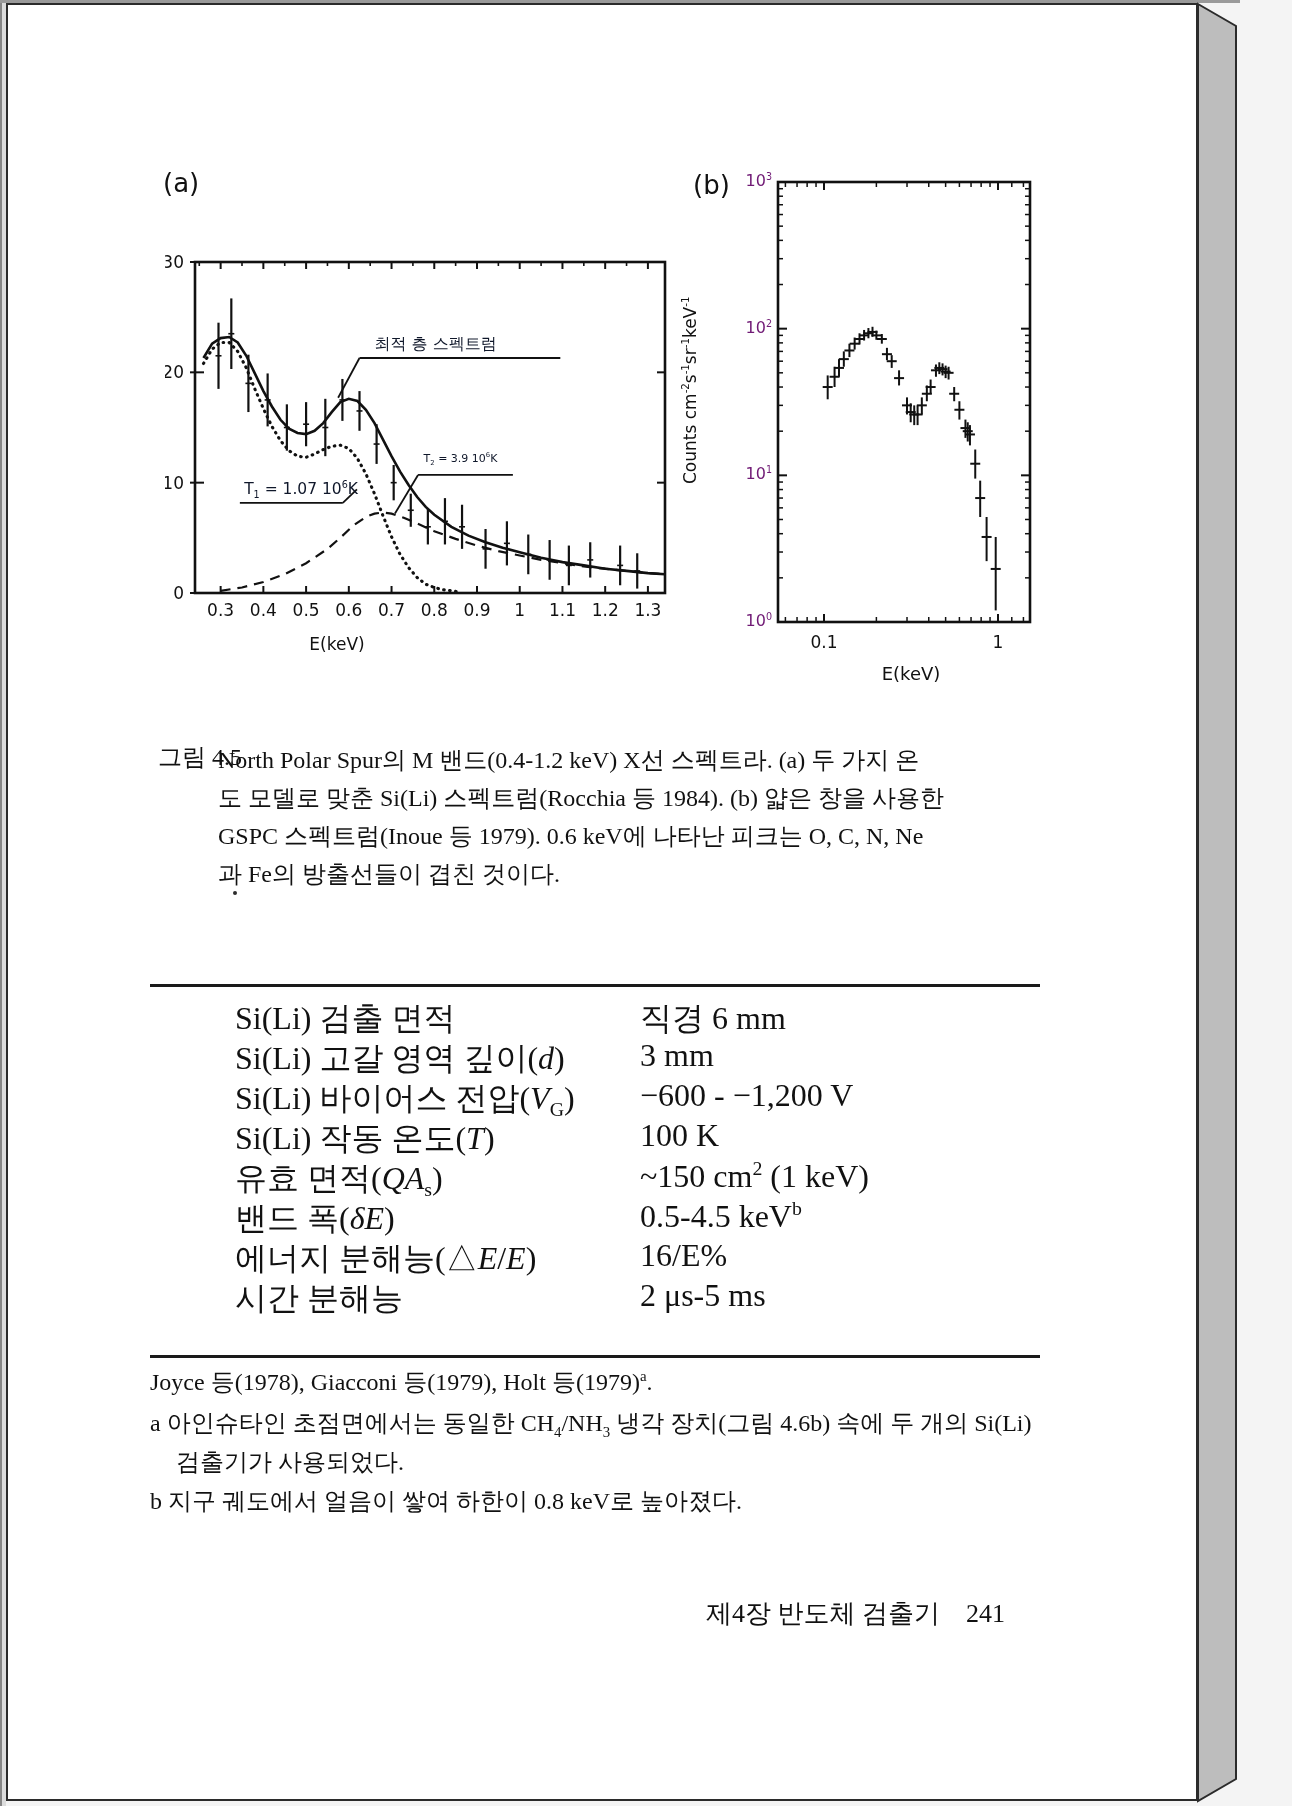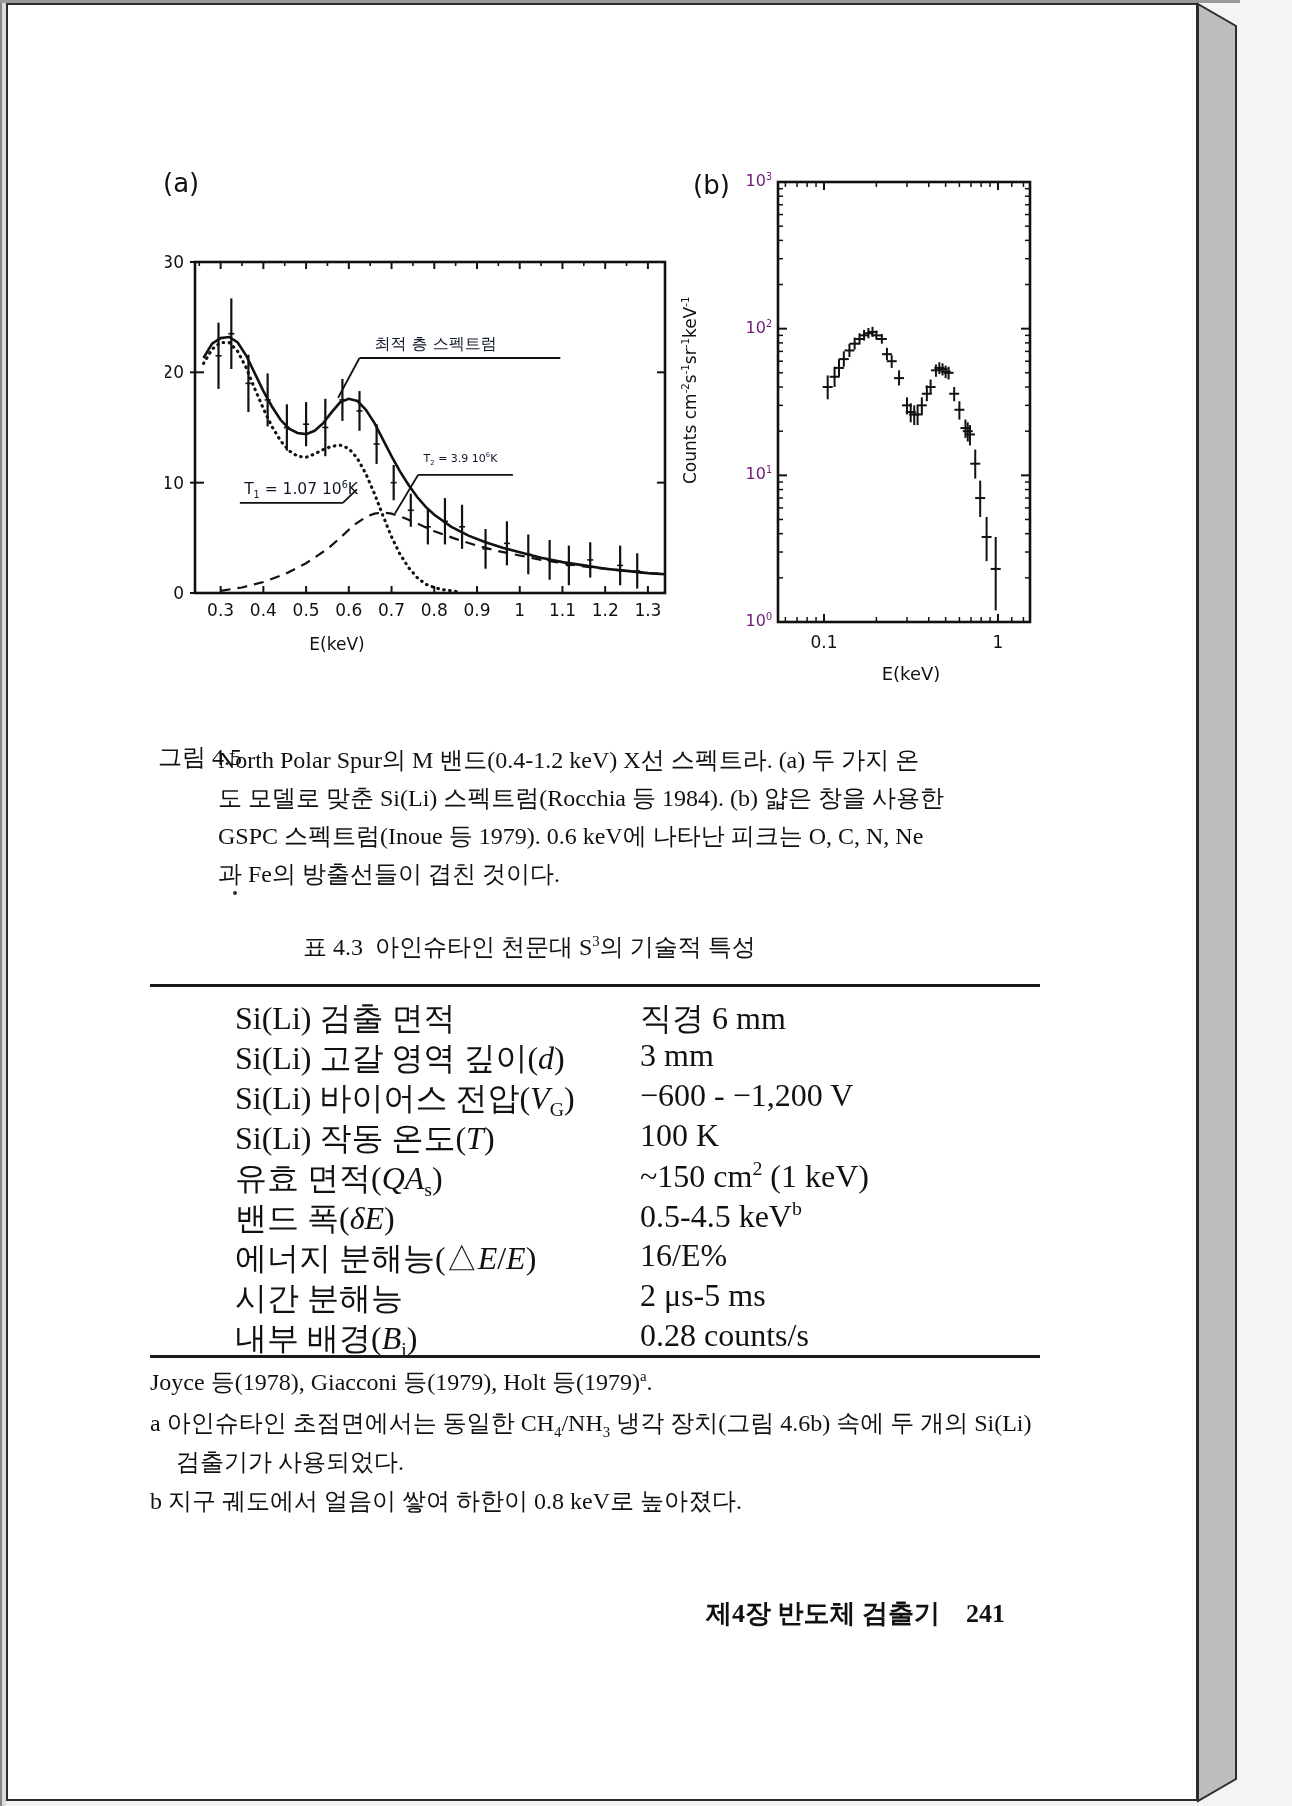--- a/index.html
+++ b/index.html
@@ -43,21 +43,21 @@
   .table-row sup,.table-row sub{font-size:0.62em;}
 
   .source-line{position:absolute;left:150px;top:1366px;font-size:24px;white-space:nowrap;}
   .source-line sup{font-size:0.62em;}
   #footnotes{position:absolute;left:150px;top:1404px;width:900px;}
   .fn-line{font-size:24px;line-height:39px;height:39px;white-space:nowrap;}
   .fn-line sub,.fn-line sup{font-size:0.62em;}
   .fn-cont{padding-left:26px;}
 
   .footer{position:absolute;left:605px;top:1596px;width:400px;text-align:right;
-          font-size:26px;font-weight:bold;white-space:nowrap;}
+          font-size:26px;font-weight:normal;white-space:nowrap;}
   .footer .pagenum{margin-left:26px;}
   .speck{position:absolute;left:233px;top:891px;width:4px;height:4px;background:#2c2c2c;
          border-radius:50%;}
 </style>
 </head>
 <body>
 
 <div class="stage">
   <div class="spine"></div>
   <div class="topline"></div>
@@ -352,21 +352,20 @@
   <div class="caption-tag">그림 4.5</div>
   <div class="caption-body" id="captionBody">
       <div class="caption-line">North Polar Spur의 M 밴드(0.4-1.2 keV) X선 스펙트라. (a) 두 가지 온</div>
       <div class="caption-line">도 모델로 맞춘 Si(Li) 스펙트럼(Rocchia 등 1984). (b) 얇은 창을 사용한</div>
       <div class="caption-line">GSPC 스펙트럼(Inoue 등 1979). 0.6 keV에 나타난 피크는 O, C, N, Ne</div>
       <div class="caption-line">과 Fe의 방출선들이 겹친 것이다.</div>
     </div>
 
   <div class="speck"></div>
 
-  <div class="table-title">표 4.3&nbsp;&nbsp;아인슈타인 천문대 S<sup>3</sup>의 기술적 특성</div>
   <div class="rule rule-top"></div>
   <div class="table-rows" id="tableRows">
       <div class="table-row">
         <span class="lbl">Si(Li) 검출 면적</span>
         <span class="val">직경 6 mm</span>
       </div>
       <div class="table-row">
         <span class="lbl">Si(Li) 고갈 영역 깊이(<i>d</i>)</span>
         <span class="val">3 mm</span>
       </div>
@@ -386,24 +385,20 @@
         <span class="lbl">밴드 폭(<i>δE</i>)</span>
         <span class="val">0.5-4.5 keV<sup>b</sup></span>
       </div>
       <div class="table-row">
         <span class="lbl">에너지 분해능(△<i>E</i>/<i>E</i>)</span>
         <span class="val">16/E%</span>
       </div>
       <div class="table-row">
         <span class="lbl">시간 분해능</span>
         <span class="val">2 μs-5 ms</span>
-      </div>
-      <div class="table-row">
-        <span class="lbl">내부 배경(<i>B</i><sub>i</sub>)</span>
-        <span class="val">0.28 counts/s</span>
       </div>
     </div>
   <div class="rule rule-bottom"></div>
 
   <div class="source-line">Joyce 등(1978), Giacconi 등(1979), Holt 등(1979)<sup>a</sup>.</div>
   <div id="footnotes">
       <div class="fn-line">a 아인슈타인 초점면에서는 동일한 CH<sub>4</sub>/NH<sub>3</sub> 냉각 장치(그림 4.6b) 속에 두 개의 Si(Li)</div>
       <div class="fn-line fn-cont">검출기가 사용되었다.</div>
       <div class="fn-line">b 지구 궤도에서 얼음이 쌓여 하한이 0.8 keV로 높아졌다.</div>
     </div>

